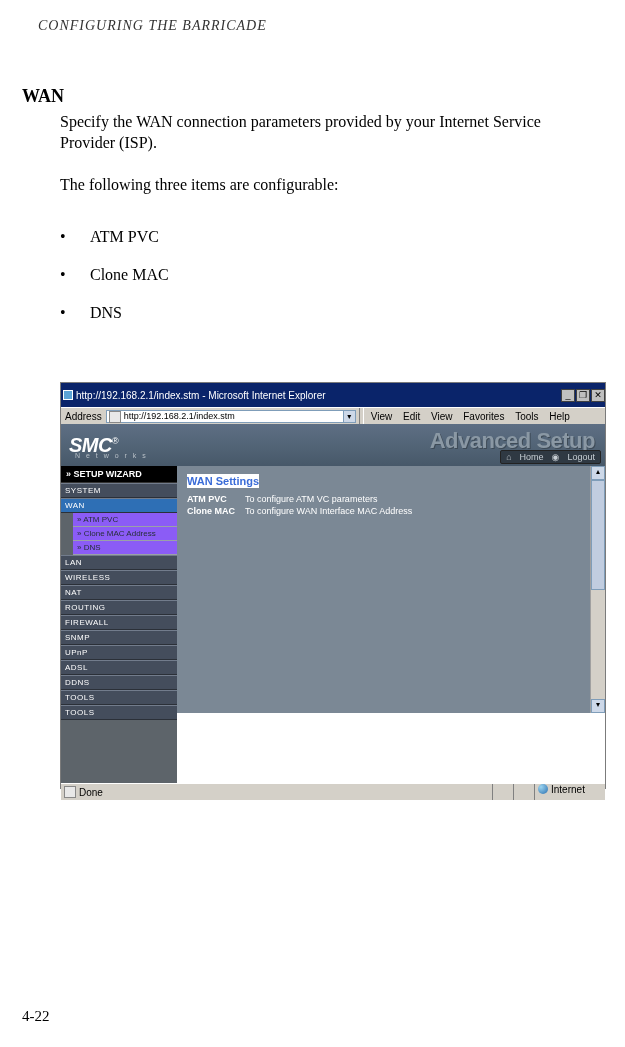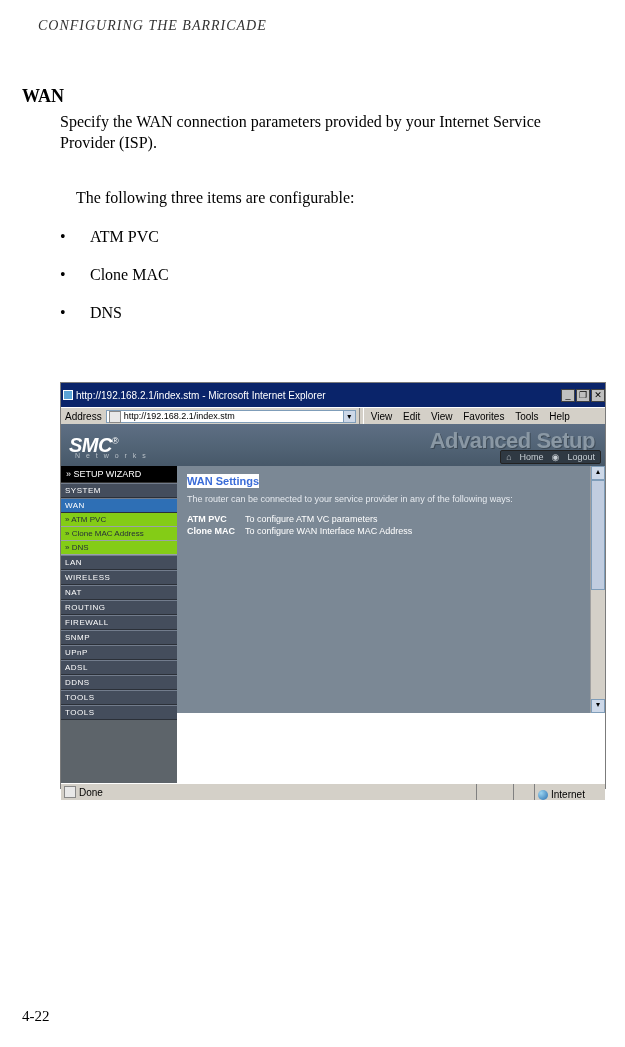--- a/index.html
+++ b/index.html
@@ -33,21 +33,21 @@
 
   .body-text {
     position: absolute;
     left: 60px;
     right: 40px;
     font-size: 16px;
     line-height: 1.3;
   }
 
   .p1 { top: 112px; }
-  .p2 { top: 188px; margin-left: 16px; }
+  .p2 { top: 175px; }
 
   .bullets {
     position: absolute;
     left: 60px;
     top: 228px;
     font-size: 16px;
     list-style: none;
     padding: 0;
     margin: 0;
   }
@@ -145,32 +145,32 @@
     height: calc(100% - 14px - 16px - 42px - 16px);
     background:#fff;
   }
 
   .shot .side {
     width:116px;
     background:#5d646a;
     display:flex;flex-direction:column;
   }
   .side .wizard {
-    background:#000;color:#fff;font-size:9px;font-weight:normal;
+    background:#000;color:#fff;font-size:9px;font-weight:bold;
     padding:3px 5px;border-bottom:1px solid #333;
   }
   .side .cat {
     background:#444d5c;color:#fff;font-size:8px;font-weight:normal;
     padding:2px 4px;border-top:1px solid #727c8c;border-bottom:1px solid #2b3038;
     letter-spacing:0.5px;
   }
   .side .cat.active{background:#2e6fb5;}
   .side .sub {
-    background:#84cc16;color:#262f38;font-size:8px;
-    padding:2px 4px 2px 4px;border-bottom:1px solid #9aa1a8;
+    background:#8b5cf6;color:#262f38;font-size:8px;
+    padding:2px 4px 2px 4px;border-bottom:1px solid #9aa1a8;margin-left:12px;
   }
   .side .filler{flex:1;background:#5d646a;}
 
   .shot .content {
     flex:1;
     background:#7b8895;
     color:#fff;
     font-size:9px;
     padding:8px 10px;
     position:relative;
@@ -185,21 +185,21 @@
   .shot .statusbar{
     height:16px;background:#d4d0c8;display:flex;align-items:center;font-size:10px;color:#000;
     border-top:1px solid #fff;
   }
   .statusbar .sicon{width:12px;height:12px;background:#e8e8e8;border:1px solid #888;box-sizing:border-box;margin:0 3px 0 3px;}
   .statusbar .stext{flex:0 0 auto;text-align:center;}
   .statusbar .sfill{flex:1;}
   .statusbar .panel{border-left:1px solid #808080;height:16px;}
   .statusbar .p1{width:20px;}
   .statusbar .p2{width:20px;}
-  .statusbar .zone{display:flex;align-items:flex-end;min-width:70px;}
+  .statusbar .zone{display:flex;align-items:flex-start;min-width:70px;}
   .zone .globe{width:10px;height:10px;border-radius:50%;background:radial-gradient(circle at 30% 30%, #9bd4f0, #2a6faf);margin:0 3px;}
   .content-outer{
     background:#fff;flex:1;display:flex;flex-direction:column;
   }
   .content-wrapper{flex:1;display:flex;}
   .content-area-container{flex:1;display:flex;position:relative;}
   .content-area-container .scrollbar{
     width:14px;background:#d4d0c8;border-left:1px solid #a0a0a0;position:relative;
   }
   .scrollbar .sbtn{height:14px;background:#cdd8e8;border:1px solid #7f9db9;box-sizing:border-box;text-align:center;line-height:10px;font-size:8px;color:#000;}
@@ -298,21 +298,20 @@
       <div class="cat">TOOLS</div>
       <div class="cat">TOOLS</div>
       <div class="filler"></div>
     </div>
 
     <div class="content-outer">
       <div class="content-wrapper">
         <div class="content-area-container">
           <div class="content">
             <div class="ctitle">WAN Settings</div>
-            <div class="blurb">The router can be connected to your service provider in any of the following ways:</div>
             <table>
               <tbody>
                   <tr>
                 <td class="k">ATM PVC</td>
                 <td>To configure ATM VC parameters</td>
               </tr>
               <tr>
                 <td class="k">Clone MAC</td>
                 <td>To configure WAN Interface MAC Address</td>
               </tr>

